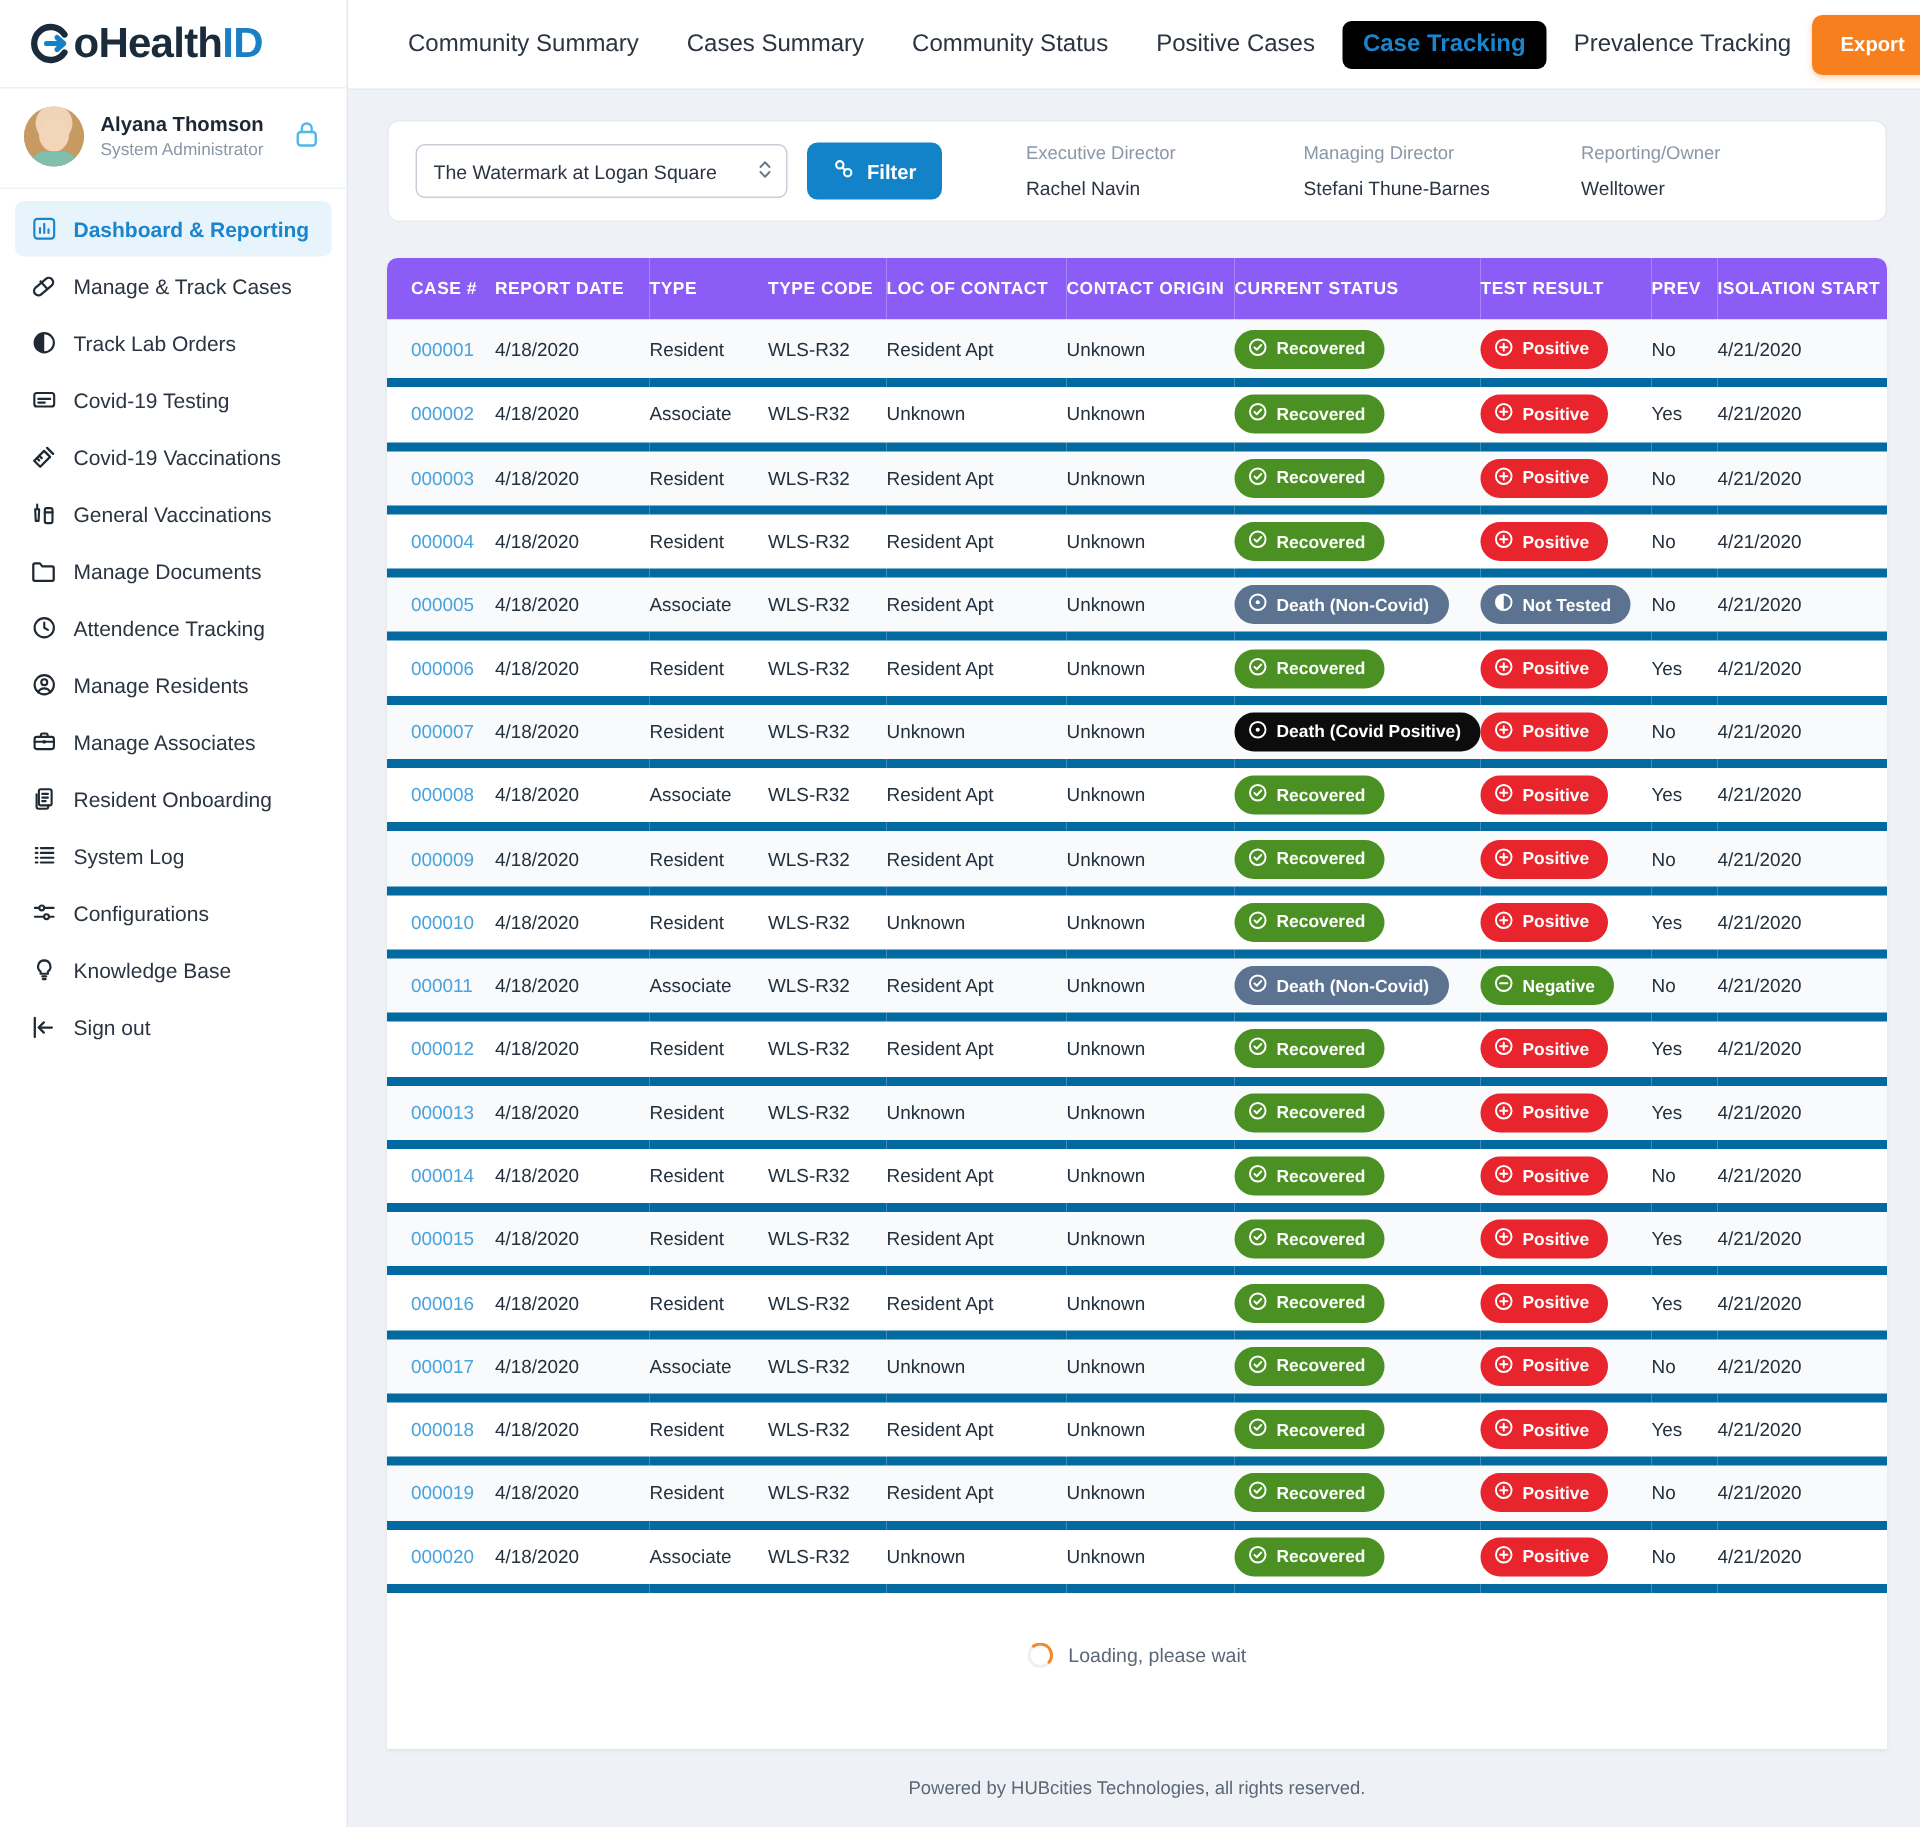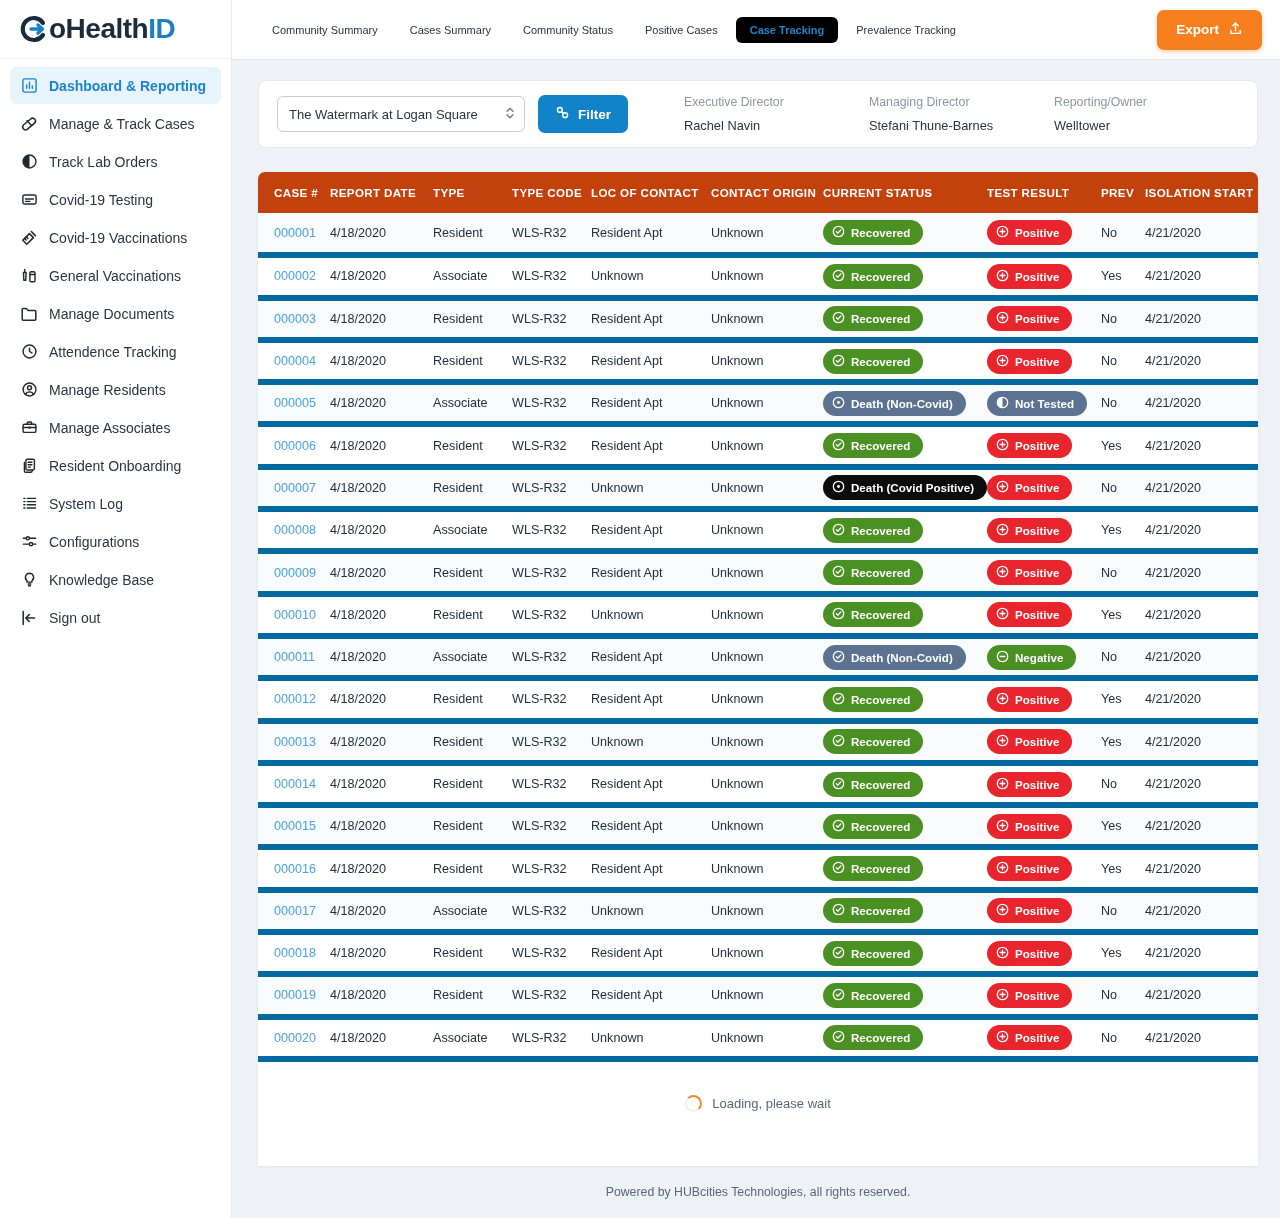--- a/index.html
+++ b/index.html
@@ -123,21 +123,21 @@
   .topbar {
     height: 60px;
     background: #ffffff;
     border-bottom: 1px solid #e4e9f0;
     display: flex;
     align-items: center;
     padding: 0 18px 0 26px;
   }
   .tabs { display: flex; align-items: center; flex: 1; gap: 4px; }
   .tab {
-    font-size: 11px;
+    font-size: 16px;
     color: #2b3441;
     padding: 7px 14px;
     border-radius: 6px;
     cursor: pointer;
     white-space: nowrap;
   }
   .tab.active {
     background: #000000;
     color: #1b84cc;
     font-weight: bold;
@@ -222,21 +222,21 @@
     background: #fff;
     border-radius: 7px 7px 0 0;
     overflow: hidden;
     box-shadow: 0 1px 3px rgba(16,24,40,0.06);
     flex: 1;
     display: flex;
     flex-direction: column;
   }
   table { width: 100%; border-collapse: collapse; table-layout: fixed; }
   thead th {
-    background: #c2410c;
+    background: #8b5cf6;
     color: #fff;
     font-size: 11.6px;
     font-weight: bold;
     letter-spacing: 0.35px;
     text-align: left;
     padding: 14px 0 14px 0;
     white-space: nowrap;
   }
   thead th:first-child { padding-left: 16px; }
   tbody td {
@@ -311,20 +311,37 @@
             <path d="M25 9 A11 11 0 1 0 25 21" stroke="#1a2b3c" stroke-width="4.2" fill="none" stroke-linecap="round"></path>
             <path d="M13 15 H24 M20 11 L24.5 15 L20 19" stroke="#1383c9" stroke-width="3.4" fill="none" stroke-linecap="round" stroke-linejoin="round"></path>
           </svg>
         </span>
         <span class="logo-dark">o</span>
           <span class="logo-dark">Health</span>
           <span class="logo-blue">ID</span>
       </div>
     </div>
 
+    <div class="profile">
+      <div class="avatar">
+        <div class="hair"></div>
+          <div class="face"></div>
+          <div class="shirt"></div>
+      </div>
+      <div class="profile-text">
+        <div class="profile-name">Alyana Thomson</div>
+        <div class="profile-role">System Administrator</div>
+      </div>
+      <span class="lock-icon">
+        <svg width="17" height="19" viewBox="0 0 17 19" fill="none" stroke="currentColor" stroke-width="1.6">
+          <rect x="2.5" y="8" width="12" height="9" rx="2"></rect>
+          <path d="M5.2 8V5.6a3.3 3.3 0 0 1 6.6 0V8"></path>
+        </svg>
+      </span>
+    </div>
 
     <nav class="nav" id="nav-list">
         <div class="nav-item active">
           <span class="ni-icon">
             <svg width="17" height="17" viewBox="0 0 18 18" fill="none" stroke="currentColor" stroke-width="1.5" stroke-linecap="round" stroke-linejoin="round">
               <rect x="2" y="2" width="14" height="14" rx="2.2"></rect>
               <path d="M6 12V8.5M9 12V5.6M12 12v-2.6"></path>
             </svg>
           </span>
           <span>Dashboard &amp; Reporting</span>

